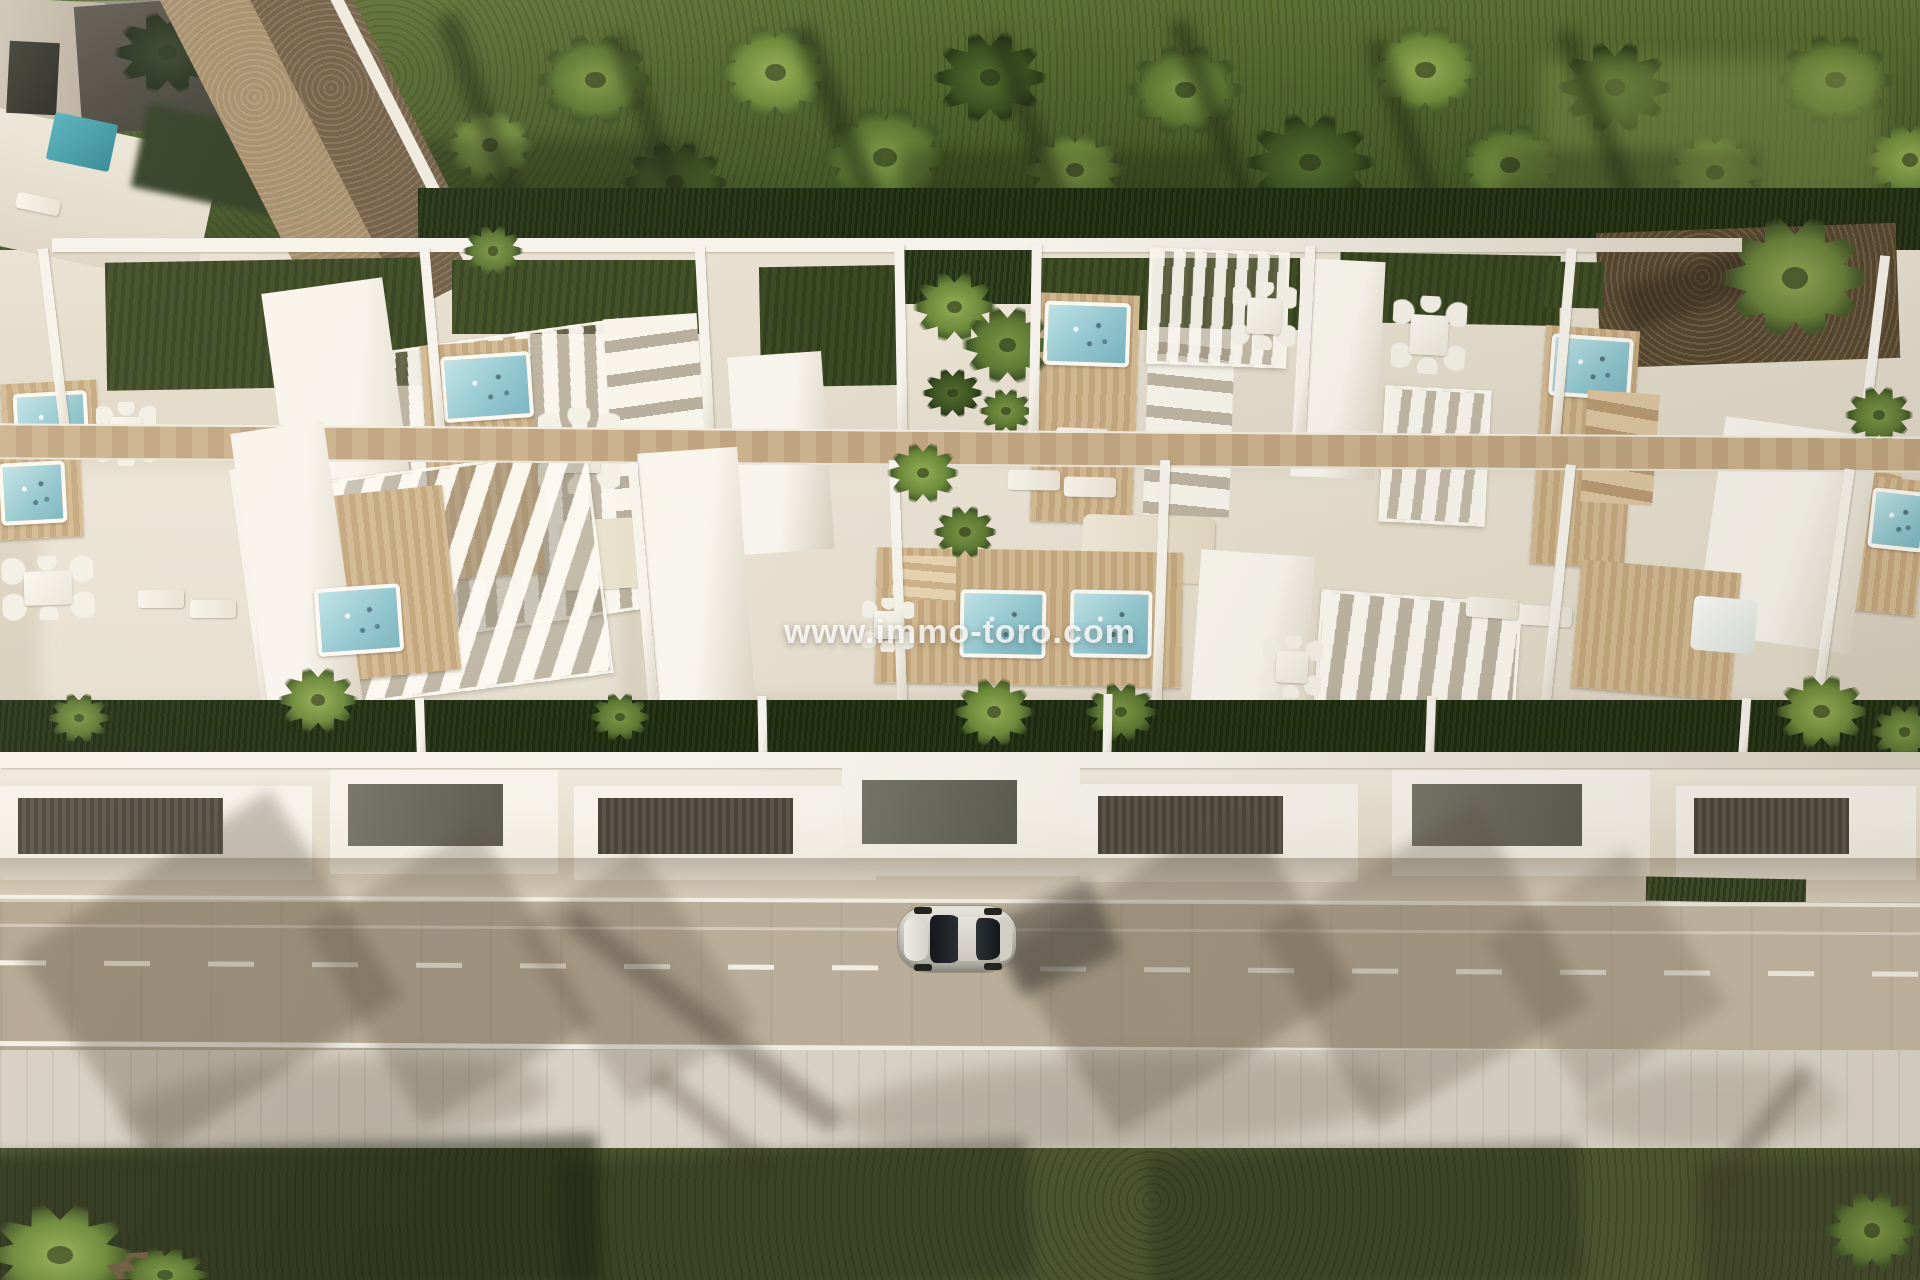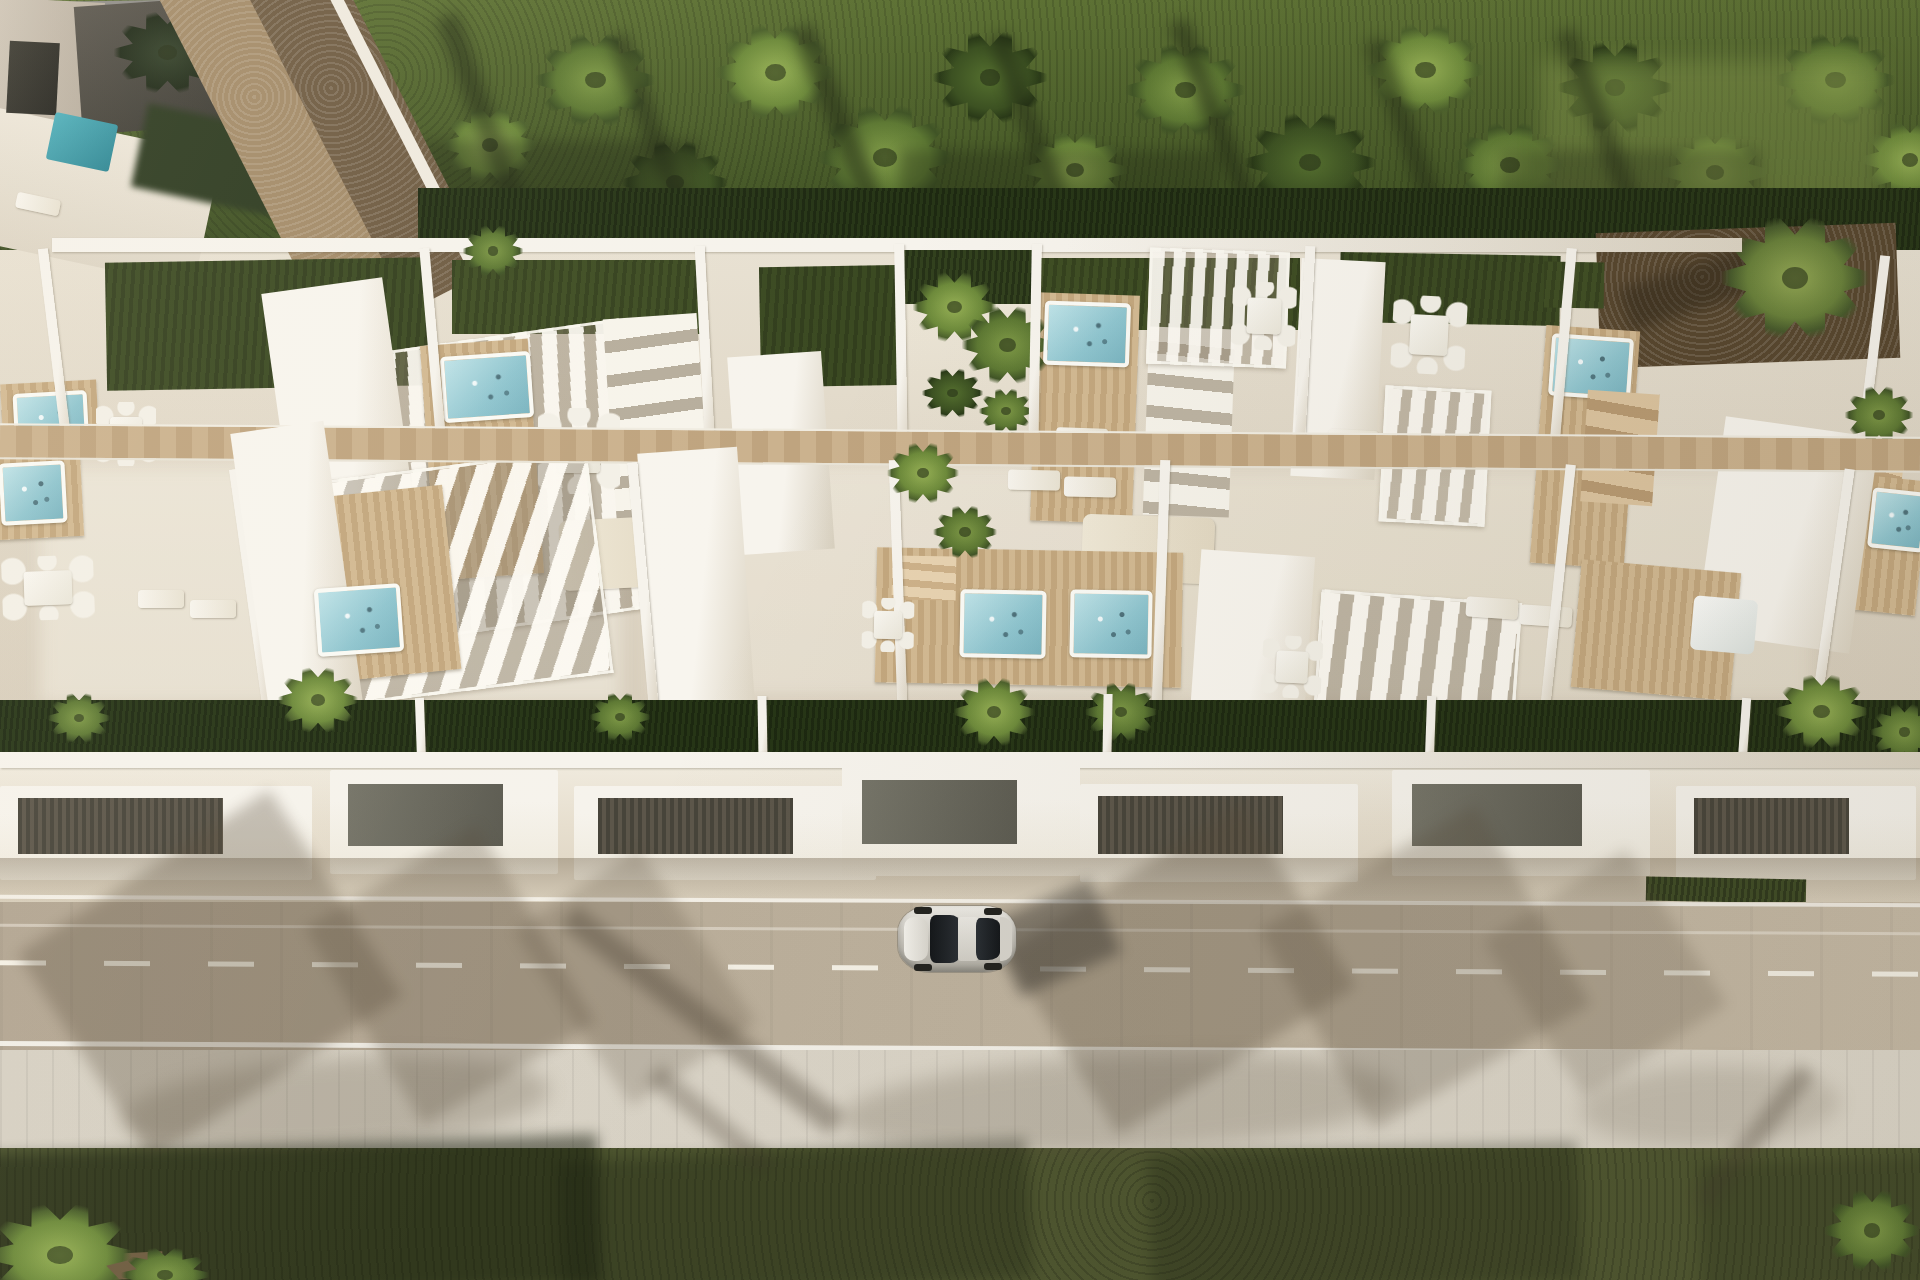--- a/index.html
+++ b/index.html
@@ -67,20 +67,21 @@
         background:#d5d2ca;border-radius:0 10px 10px 0;}
   .car-wheel{position:absolute;width:18px;height:7px;background:#23231f;border-radius:3px;}
   .watermark{position:absolute;left:0;right:0;top:612px;z-index:60;text-align:center;
         font-size:34px;font-weight:bold;letter-spacing:1px;color:rgba(255,255,255,.8);
         text-shadow:0 2px 6px rgba(60,50,30,.4);}
 </style>
 </head>
 <body>
 
 <div id="stage">
+  <div class="watermark">www.immo-toro.com</div>
 <div class="obj veg" style="left: 0px; top: 0px; width: 1920px; height: 252px; background: linear-gradient(rgb(93, 113, 52) 0%, rgb(75, 94, 42) 55%, rgb(58, 76, 32) 100%); z-index: 1;"></div>
     <div class="obj flat" style="left: 0px; top: 250px; width: 1920px; height: 512px; background: linear-gradient(rgb(232, 225, 210) 0%, rgb(221, 212, 195) 60%, rgb(214, 204, 186) 100%); z-index: 2;"></div>
     <div class="obj flat" style="left: 0px; top: 0px; width: 320px; height: 16px; background: rgb(143, 141, 137); transform: rotate(-1deg); z-index: 3;"></div>
     <div class="obj flat" style="left: -10px; top: 0px; width: 110px; height: 195px; background: linear-gradient(100deg, rgb(207, 198, 184), rgb(178, 168, 153)); transform: rotate(3deg); z-index: 4;"></div>
     <div class="obj flat" style="left: 8px; top: 42px; width: 50px; height: 72px; background: linear-gradient(115deg, rgb(58, 57, 49), rgb(35, 35, 30)); transform: rotate(3deg); z-index: 5;"></div>
     <div class="obj flat" style="left: 78px; top: 0px; width: 195px; height: 128px; background: linear-gradient(160deg, rgb(90, 86, 78), rgb(57, 56, 49)); transform: rotate(-4deg); z-index: 4;"></div>
     <div class="obj palm" style="left: 100px; top: 0px; width: 135px; height: 105px; background: radial-gradient(closest-side, rgb(52, 66, 43) 0%, rgb(31, 42, 24) 70%, transparent 80%); z-index: 5;"></div>
     <div class="obj flat" style="left: -20px; top: 130px; width: 230px; height: 135px; background: linear-gradient(rgb(236, 230, 217), rgb(221, 213, 197)); transform: rotate(12deg); z-index: 4;"></div>
     <div class="obj flat" style="left: 138px; top: 118px; width: 150px; height: 85px; background: rgb(44, 58, 32); transform: rotate(12deg); z-index: 4; filter: blur(3px);"></div>
     <div class="obj flat" style="left: 50px; top: 118px; width: 64px; height: 48px; background: linear-gradient(130deg, rgb(79, 176, 188), rgb(43, 133, 147)); transform: rotate(12deg); z-index: 6; border-radius: 3px;"></div>

